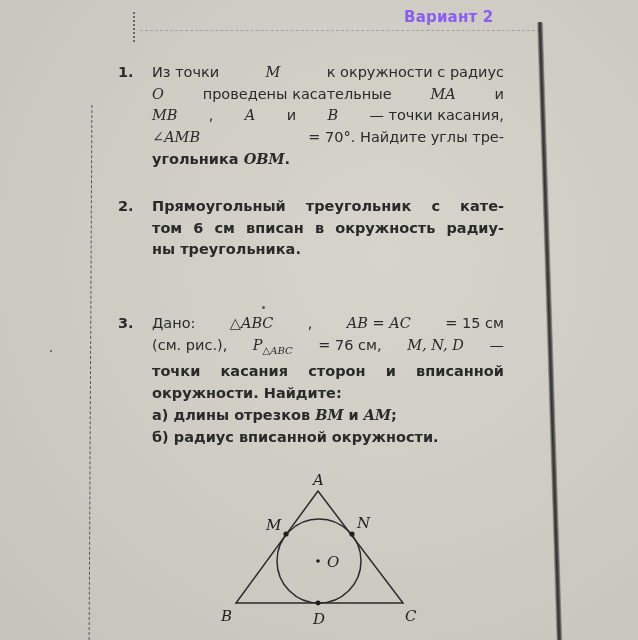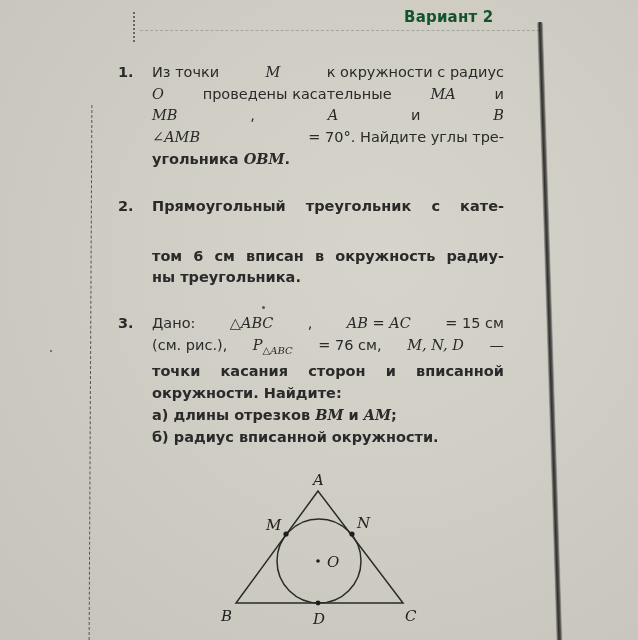--- a/index.html
+++ b/index.html
@@ -5,21 +5,21 @@
   html, body { margin:0; padding:0; }
   body {
     width:638px; height:640px; overflow:hidden; position:relative;
     background: radial-gradient(ellipse at 60% 40%, #d6d4cb 0%, #cfcdc4 45%, #c5c3ba 100%);
     font-family: "DejaVu Sans", sans-serif;
     color:#2a2a2a;
   }
   .page { position:absolute; left:0; top:0; width:638px; height:640px; }
   .variant-title {
     position:absolute; left:404px; top:8px;
-    font-family:"DejaVu Sans", sans-serif; font-weight:bold; font-size:15px; color:#14532d;
+    font-family:"DejaVu Sans", sans-serif; font-weight:bold; font-size:15px; color:#8b5cf6;
     letter-spacing:0.2px;
   }
   .top-rule {
     position:absolute; left:140px; top:30px; width:400px; height:0;
     border-top:1px dashed #8a8a86; opacity:0.6;
   }
   .fold-line-right {
     position:absolute; left:537px; top:22px; width:6px; height:620px;
     background:linear-gradient(90deg, rgba(40,40,40,0.2), rgba(20,20,20,0.85) 40%, rgba(30,30,30,0.7) 70%, rgba(40,40,40,0.15));
     transform: skewX(1.8deg); transform-origin: top left;
@@ -75,34 +75,35 @@
         <span> проведены касательные </span>
         <span class="it">MA</span>
         <span> и</span>
       </span>
       <span class="justify-line">
         <span class="it">MB</span>
         <span>, </span>
         <span class="it">A</span>
         <span> и </span>
         <span class="it">B</span>
+        <span> — точки касания,</span>
       </span>
       <span class="justify-line">
         <span class="it">∠AMB</span>
         <span> = 70°. Найдите углы тре-</span>
       </span>
       <span class="line"><span>угольника </span><span class="it">OBM</span><span>.</span></span>
     </div>
   </div>
 
   <div class="task" id="task2">
     <span class="num">2.</span>
     <div class="body">
       <span class="line" style="text-align-last:justify;display:block;">Прямоугольный треугольник с кате-</span>
-      <span class="line" style="text-align-last:justify;display:block;margin-top:28px;">том 6 см вписан в окружность радиу-</span>
+      <span class="line" style="text-align-last:justify;display:block;">том 6 см вписан в окружность радиу-</span>
       <span class="line">ны треугольника.</span>
     </div>
   </div>
 
   <div class="task" id="task3">
     <span class="num">3.</span>
     <div class="body">
       <span class="justify-line">
         <span>Дано: </span>
         <span class="it">△ABC</span>

